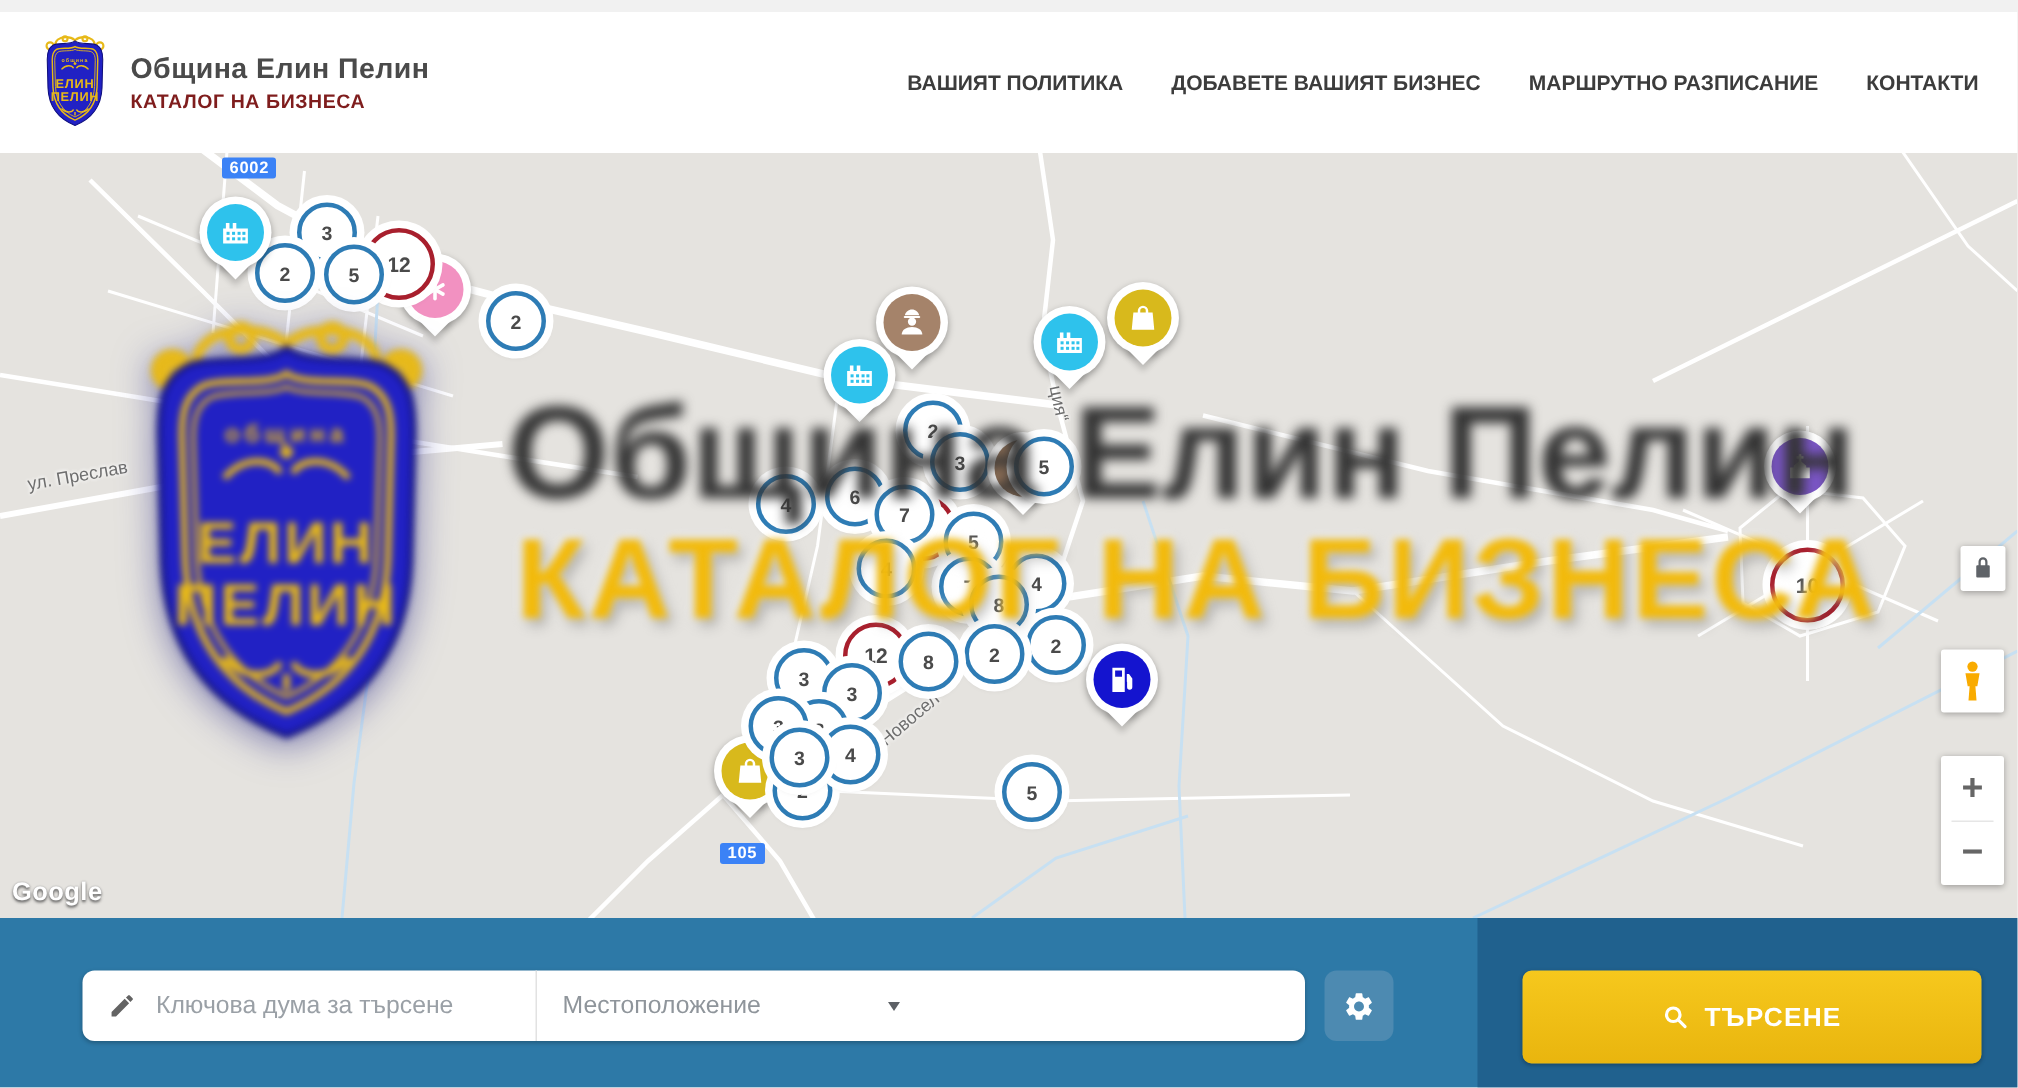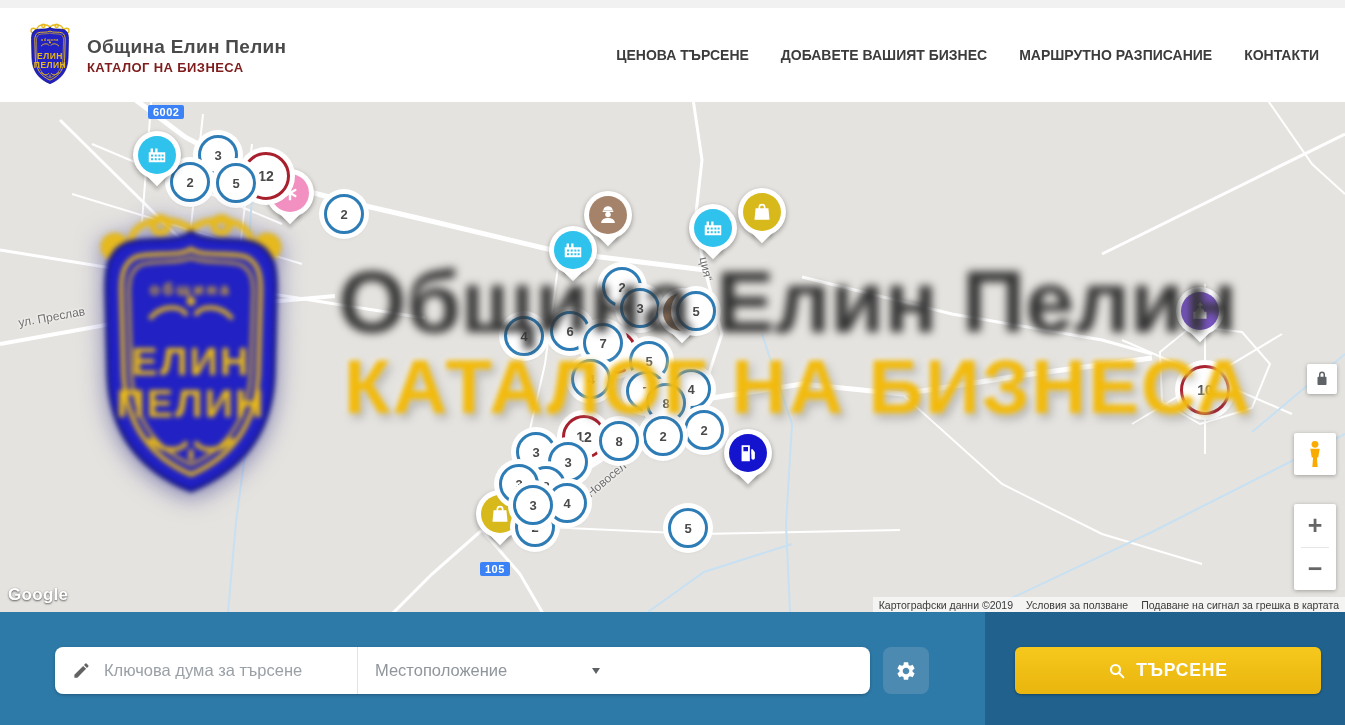--- a/index.html
+++ b/index.html
@@ -74,21 +74,21 @@
   .f-key { width:302px; display:flex; align-items:center; gap:13px; padding-left:17px; }
   .f-key input { border:none; outline:none; font-size:16.5px; color:#555; width:245px; font-family:inherit; background:transparent; }
   .f-key input::placeholder { color:#9aa0a6; }
   .f-sel { width:255px; border-left:1px solid #e2e2e2; display:flex; align-items:center; justify-content:space-between;
            padding:0 17px; font-size:16.5px; color:#8f959b; cursor:pointer; }
   .f-sel.last { width:260px; }
   .caret { width:0; height:0; border-left:4.5px solid transparent; border-right:4.5px solid transparent; border-top:6px solid #5d6166; }
   .gear-btn { position:absolute; left:883px; top:35px; width:46px; height:47px; background:#4d8ab1; border:none; border-radius:8px;
               display:flex; align-items:center; justify-content:center; cursor:pointer; }
   .gear-btn svg { width:22px; height:22px; }
-  .search-btn { position:absolute; left:1015px; top:35px; width:306px; height:47px; border:none; border-radius:6px;
+  .search-btn { position:absolute; left:1015px; top:35px; width:306px; height:62px; border:none; border-radius:6px;
                 background:linear-gradient(#f6c81d,#e9b50e); color:#fff; font-weight:bold; font-size:17.5px; letter-spacing:.8px;
                 display:flex; align-items:center; justify-content:center; gap:10px; cursor:pointer; font-family:inherit;
                 box-shadow:0 1px 3px rgba(0,0,0,.3); }
 </style>
 </head>
 <body>
 
 <div class="topstrip"></div>
 
 <header>
@@ -118,21 +118,21 @@
           <path d="M138 208 C126 222 108 220 104 211"></path>
         <path d="M100 218 v10"></path>
       </g>
     </svg>
     <div class="brand-text">
       <span class="brand-title">Община Елин Пелин</span>
       <span class="brand-subtitle">КАТАЛОГ НА БИЗНЕСА</span>
     </div>
   </div>
   <nav>
-    <span class="nav-item">ЦЕНОВА ТЪРСЕНЕ</span>
+    <span class="nav-item">ВАШИЯТ ПОЛИТИКА</span>
     <span class="nav-item">ДОБАВЕТЕ ВАШИЯТ БИЗНЕС</span>
     <span class="nav-item">МАРШРУТНО РАЗПИСАНИЕ</span>
     <span class="nav-item">КОНТАКТИ</span>
   </nav>
 </header>
 
 <div class="map">
   <svg class="roads" viewBox="0 0 1345 510">
     <g stroke="#ffffff" fill="none">
       <path stroke-width="5" d="M125 -10 L185 35 L265 78 L340 98 L435 120 L560 150 L705 168"></path>
@@ -349,25 +349,20 @@
         <path d="M100 218 v10"></path>
       </g>
     </svg>
     <div class="wm-line1">Община Елин Пелин</div>
     <div class="wm-line2">КАТАЛОГ НА БИЗНЕСА</div>
   </div>
 
 
   <div class="google">Google</div>
 
-  <div class="attrib">
-    <span>Картографски данни ©2019</span>
-    <span>Условия за ползване</span>
-    <span>Подаване на сигнал за грешка в картата</span>
-  </div>
 
   <div class="sq-ctl lock-ctl">
     <svg width="18" height="18" viewBox="0 0 24 24">
       <path fill="#5f6368" d="M12 2a4 4 0 0 0-4 4v3H7a1 1 0 0 0-1 1v9a1 1 0 0 0 1 1h10a1 1 0 0 0 1-1v-9a1 1 0 0 0-1-1h-1V6a4 4 0 0 0-4-4zm-2 7V6a2 2 0 0 1 4 0v3h-4z"></path>
     </svg>
   </div>
 
   <div class="sq-ctl pegman-ctl">
     <svg width="26" height="30" viewBox="0 0 24 28">
       <circle cx="12" cy="5" r="3.2" fill="#f9ab00"></circle>

